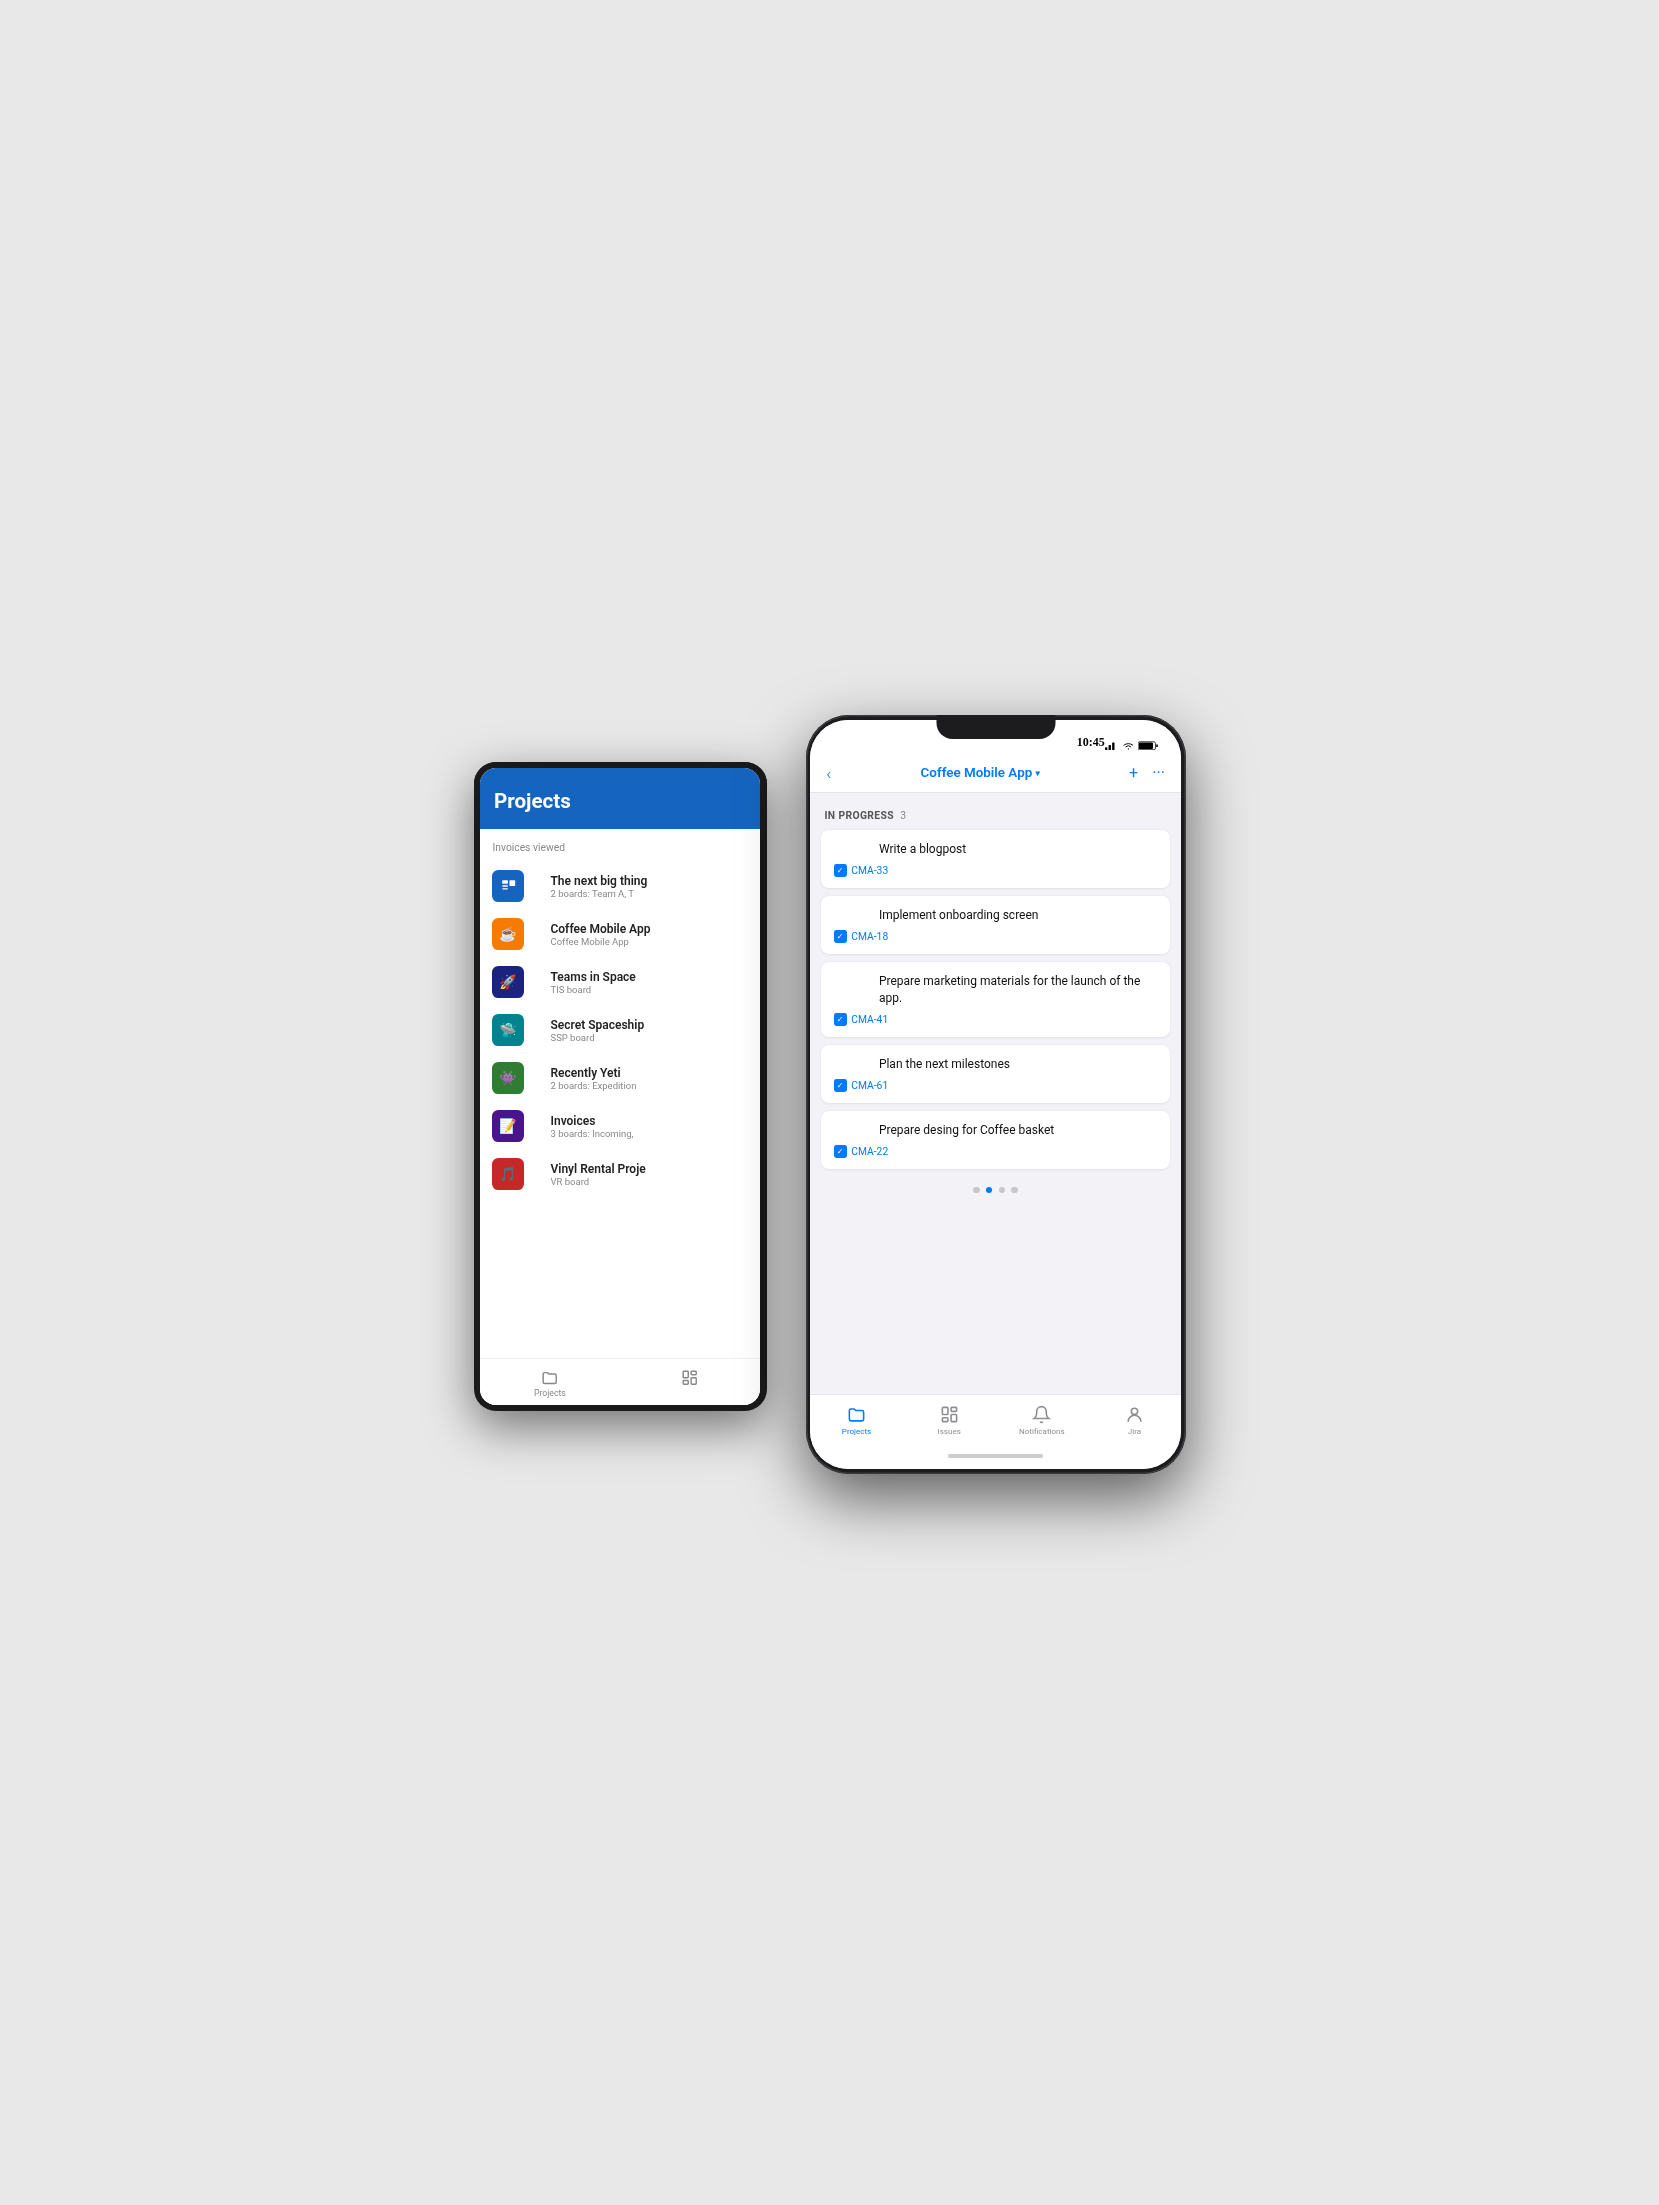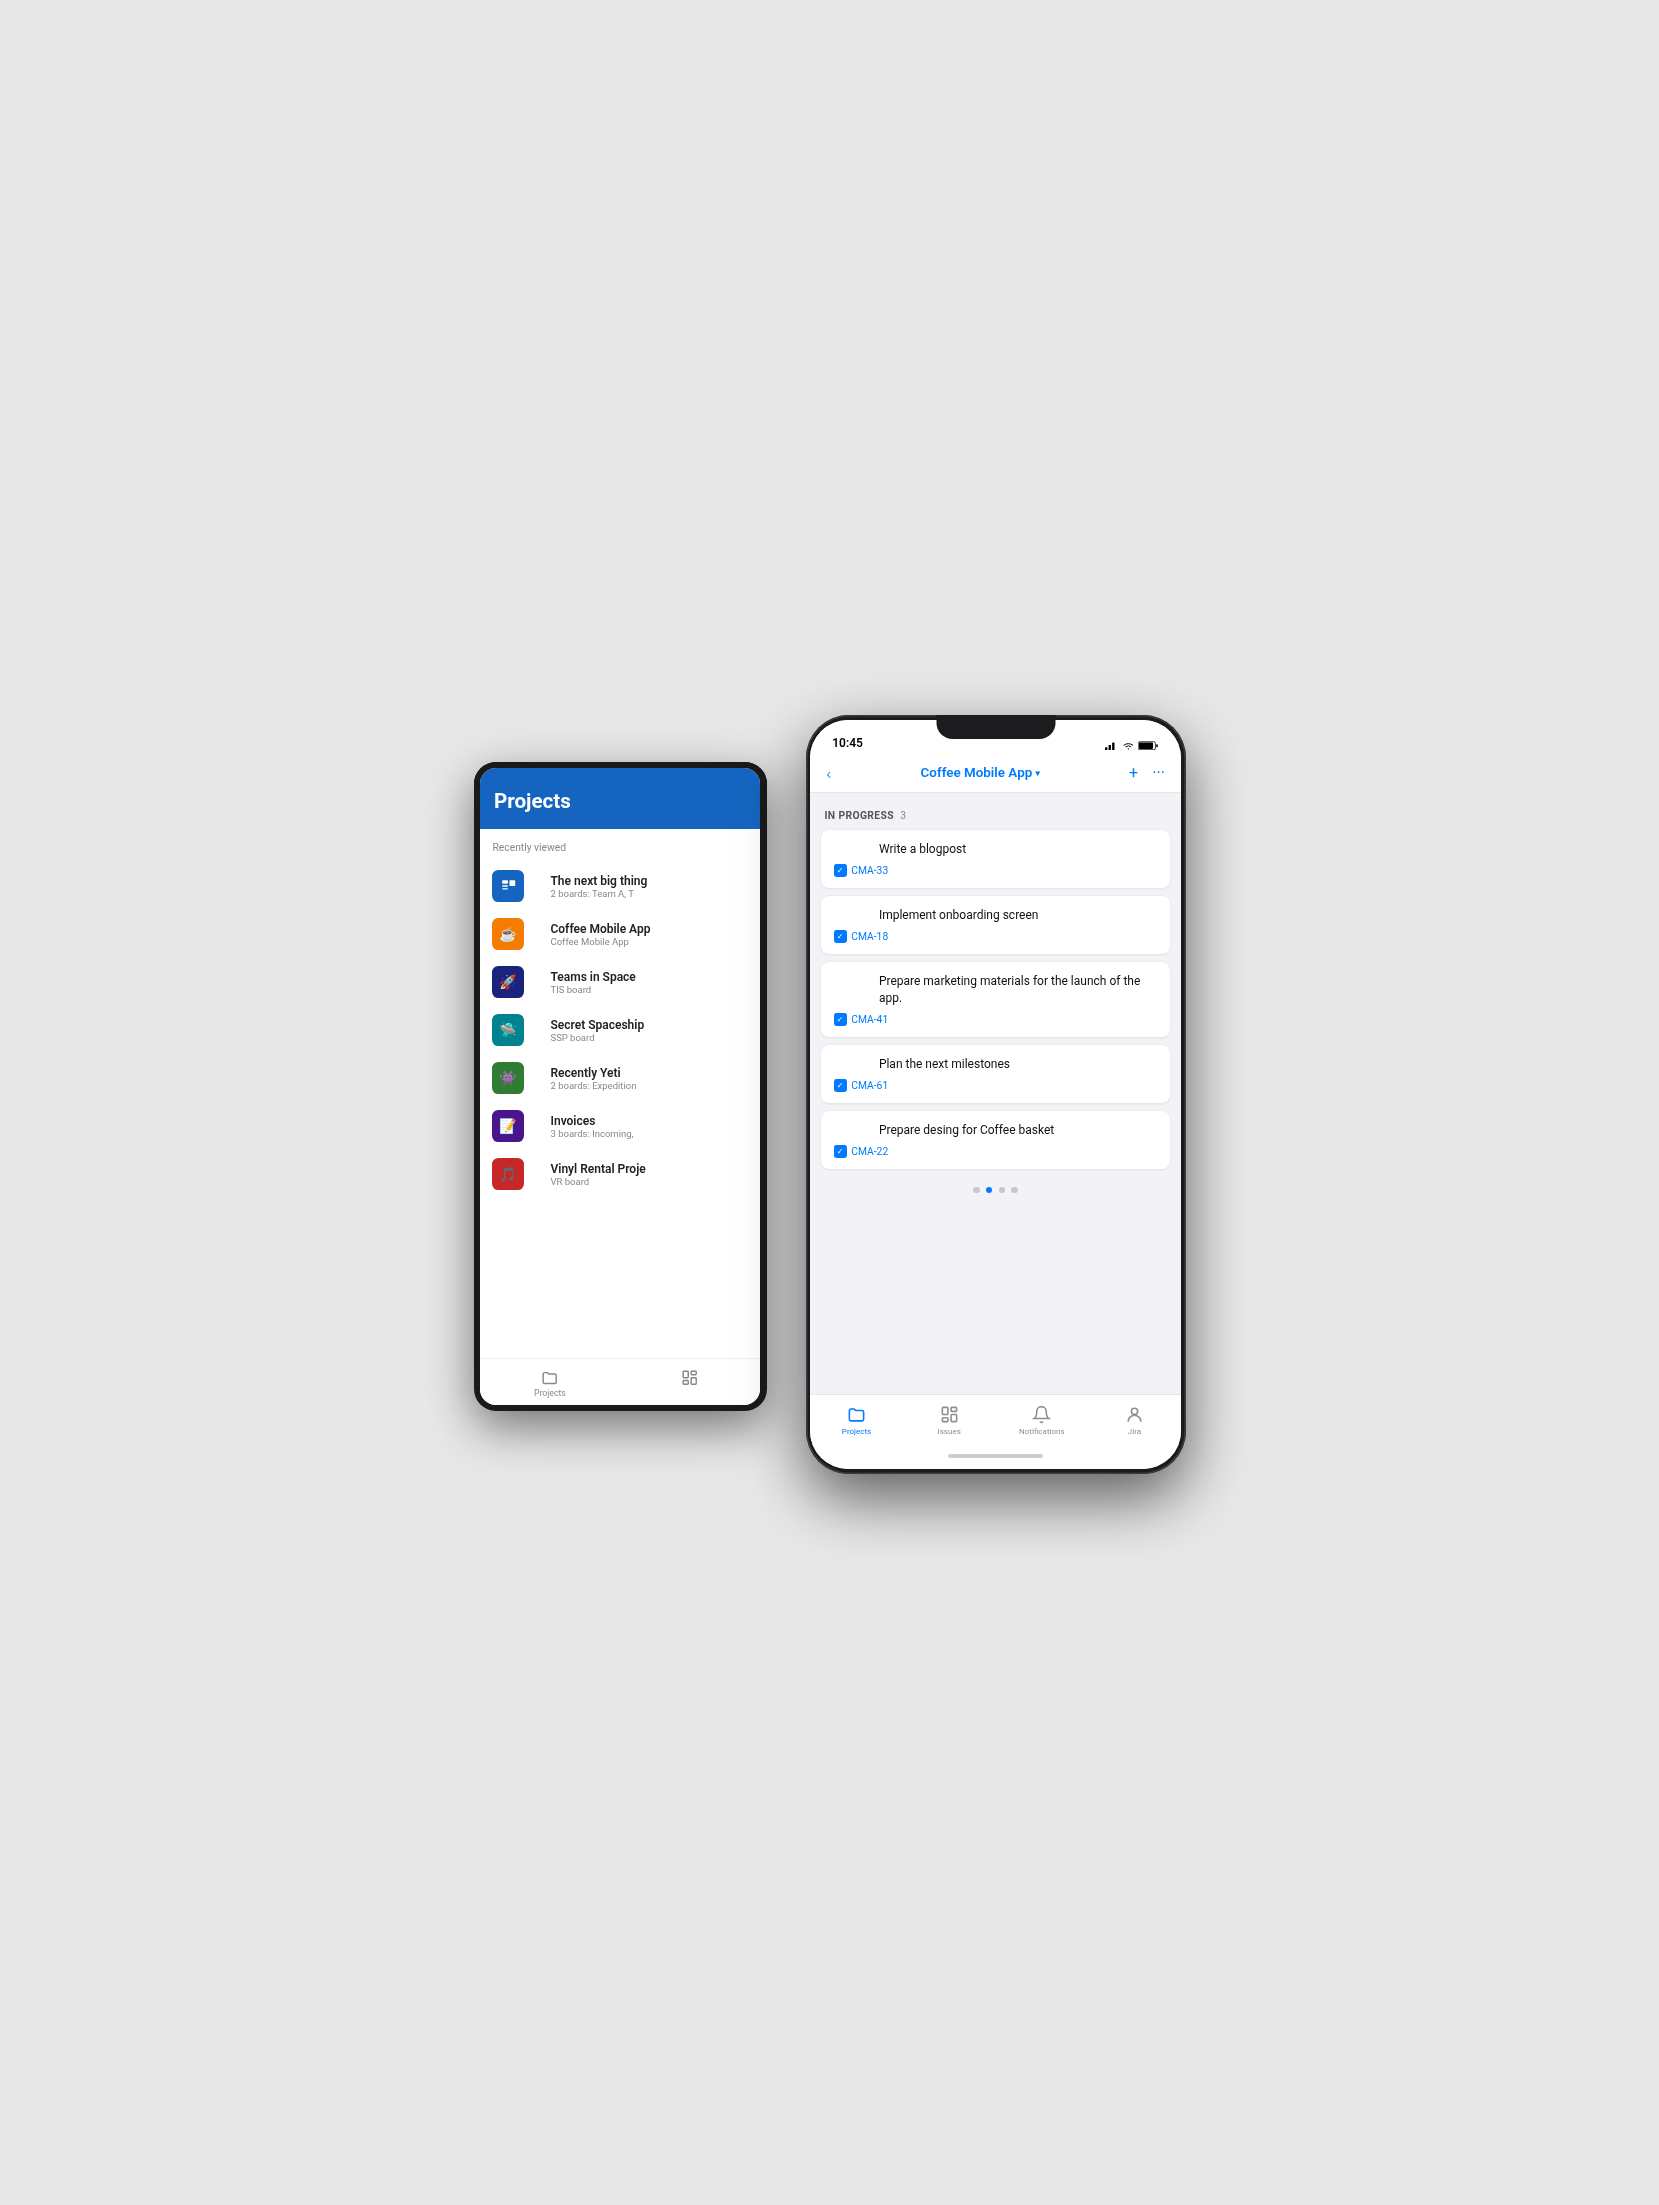--- a/index.html
+++ b/index.html
@@ -163,24 +163,25 @@
       border-radius: 38px;
       overflow: hidden;
       display: flex;
       flex-direction: column;
     }
     .iphone-status-bar {
       height: 35px;
       background: #fff;
       display: flex;
       align-items: flex-end;
-      justify-content: space-between;
+      justify-content: flex-end;
       padding: 0 22px 4.7px;
       flex-shrink: 0;
       border-radius: 38px 38px 0 0;
+      font-family: Liberation Serif, serif;
     }
     .status-time {
       font-size: 12px;
       font-weight: 600;
       color: #000;
     }
     .status-icons {
       display: flex;
       align-items: center;
       gap: 4px;
@@ -350,21 +351,21 @@
         <div style="width:3.2px;height:3.2px;background:#666;border-radius:50%;"></div>
         <div style="width:3.2px;height:3.2px;background:#666;border-radius:50%;"></div>
         <div style="width:3.2px;height:3.2px;background:#666;border-radius:50%;"></div>
       </div>
     </div>
     <div class="android-screen">
       <div class="android-header">
         <div class="android-projects-title">Projects</div>
       </div>
       <div class="android-content">
-        <div class="recently-viewed-label">Recently viewed</div>
+        <div class="recently-viewed-label">Invoices viewed</div>
 
         <div class="project-item">
           <div class="project-icon project-icon-blue">
             <svg width="17.4" height="17.4" viewBox="0 0 24 24" fill="white">
                 <rect x="3" y="3" width="8" height="5" rx="1"></rect>
                 <rect x="3" y="10" width="8" height="2" rx="1"></rect>
                 <rect x="3" y="14" width="8" height="2" rx="1"></rect>
                 <rect x="13" y="3" width="8" height="8" rx="1"></rect>
               </svg>
           </div>

